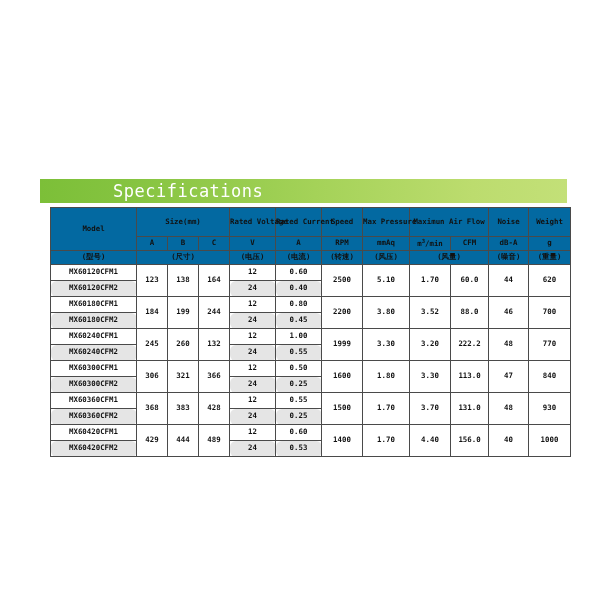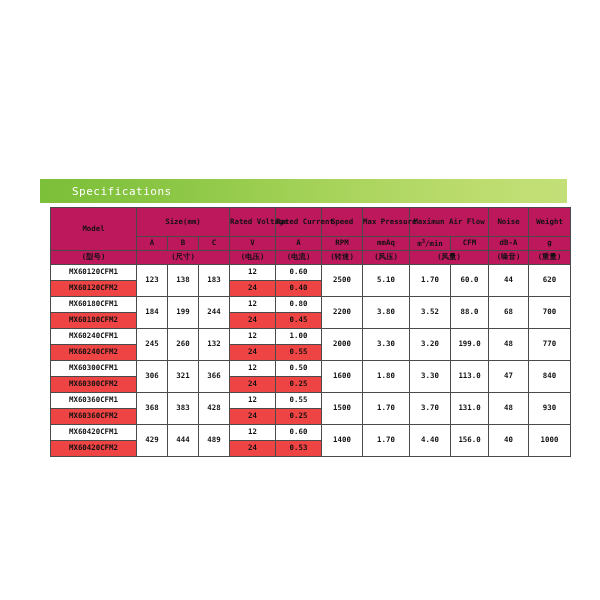--- a/index.html
+++ b/index.html
@@ -30,26 +30,27 @@
     left: 40px;
     top: 179px;
     width: 527px;
     height: 24px;
     background: linear-gradient(to right, #7cbf38 0%, #86c441 18%, #a4d258 52%, #bcdc6e 82%, #c3e078 100%);
     display: flex;
     align-items: center;
   }
   .title-text {
     color: #ffffff;
-    font-size: 11px;
+    font-size: 17px;
     letter-spacing: 0.5px;
     padding-left: 32px;
     line-height: 1;
     white-space: nowrap;
     font-family: "DejaVu Sans Mono", "Liberation Mono", monospace;
+    margin-left: 41px;
   }
 
   
   .spec-wrap {
     position: absolute;
     left: 50px;
     top: 207px;
     width: 500px;
   }
   table.spec {
@@ -64,30 +65,31 @@
     vertical-align: middle;
     font-size: 7.4px;
     line-height: 1.15;
     color: #111111;
     font-weight: bold;
     padding: 0;
     font-family: "DejaVu Sans Mono", "Liberation Mono", monospace;
     white-space: nowrap;
   }
   .hdr {
-    background: #be185d;
+    background: #0369a1;
   }
   .hdr-main td { height: 28px; }
   .hdr-unit td { height: 13px; }
   .hdr-cn  td { height: 13px; }
 
   .d-row td { height: 15px; }
 
   .cell-green {
-    background: #ef4444;
+    background: #e5e5e5;
+    border-radius: 6px;
   }
   .cell-white {
     background: #ffffff;
   }
 
   .sup { font-size: 5.6px; vertical-align: super; }
 
   
   col.c-model { width: 86px; }
   col.c-a     { width: 31px; }
@@ -162,21 +164,21 @@
           <td class="hdr" colspan="2">(风量)</td>
           <td class="hdr">(噪音)</td>
           <td class="hdr">(重量)</td>
         </tr>
       </thead>
       <tbody id="spec-body">
           <tr class="d-row">
             <td class="cell-white">MX60120CFM1</td>
             <td class="cell-white" rowspan="2">123</td>
             <td class="cell-white" rowspan="2">138</td>
-            <td class="cell-white" rowspan="2">183</td>
+            <td class="cell-white" rowspan="2">164</td>
             <td class="cell-white">12</td>
             <td class="cell-white">0.60</td>
             <td class="cell-white" rowspan="2">2500</td>
             <td class="cell-white" rowspan="2">5.10</td>
             <td class="cell-white" rowspan="2">1.70</td>
             <td class="cell-white" rowspan="2">60.0</td>
             <td class="cell-white" rowspan="2">44</td>
             <td class="cell-white" rowspan="2">620</td>
           </tr>
           <tr class="d-row">
@@ -188,39 +190,39 @@
             <td class="cell-white">MX60180CFM1</td>
             <td class="cell-white" rowspan="2">184</td>
             <td class="cell-white" rowspan="2">199</td>
             <td class="cell-white" rowspan="2">244</td>
             <td class="cell-white">12</td>
             <td class="cell-white">0.80</td>
             <td class="cell-white" rowspan="2">2200</td>
             <td class="cell-white" rowspan="2">3.80</td>
             <td class="cell-white" rowspan="2">3.52</td>
             <td class="cell-white" rowspan="2">88.0</td>
-            <td class="cell-white" rowspan="2">68</td>
+            <td class="cell-white" rowspan="2">46</td>
             <td class="cell-white" rowspan="2">700</td>
           </tr>
           <tr class="d-row">
             <td class="cell-green">MX60180CFM2</td>
             <td class="cell-green">24</td>
             <td class="cell-green">0.45</td>
           </tr>
           <tr class="d-row">
             <td class="cell-white">MX60240CFM1</td>
             <td class="cell-white" rowspan="2">245</td>
             <td class="cell-white" rowspan="2">260</td>
             <td class="cell-white" rowspan="2">132</td>
             <td class="cell-white">12</td>
             <td class="cell-white">1.00</td>
-            <td class="cell-white" rowspan="2">2000</td>
+            <td class="cell-white" rowspan="2">1999</td>
             <td class="cell-white" rowspan="2">3.30</td>
             <td class="cell-white" rowspan="2">3.20</td>
-            <td class="cell-white" rowspan="2">199.0</td>
+            <td class="cell-white" rowspan="2">222.2</td>
             <td class="cell-white" rowspan="2">48</td>
             <td class="cell-white" rowspan="2">770</td>
           </tr>
           <tr class="d-row">
             <td class="cell-green">MX60240CFM2</td>
             <td class="cell-green">24</td>
             <td class="cell-green">0.55</td>
           </tr>
           <tr class="d-row">
             <td class="cell-white">MX60300CFM1</td>

